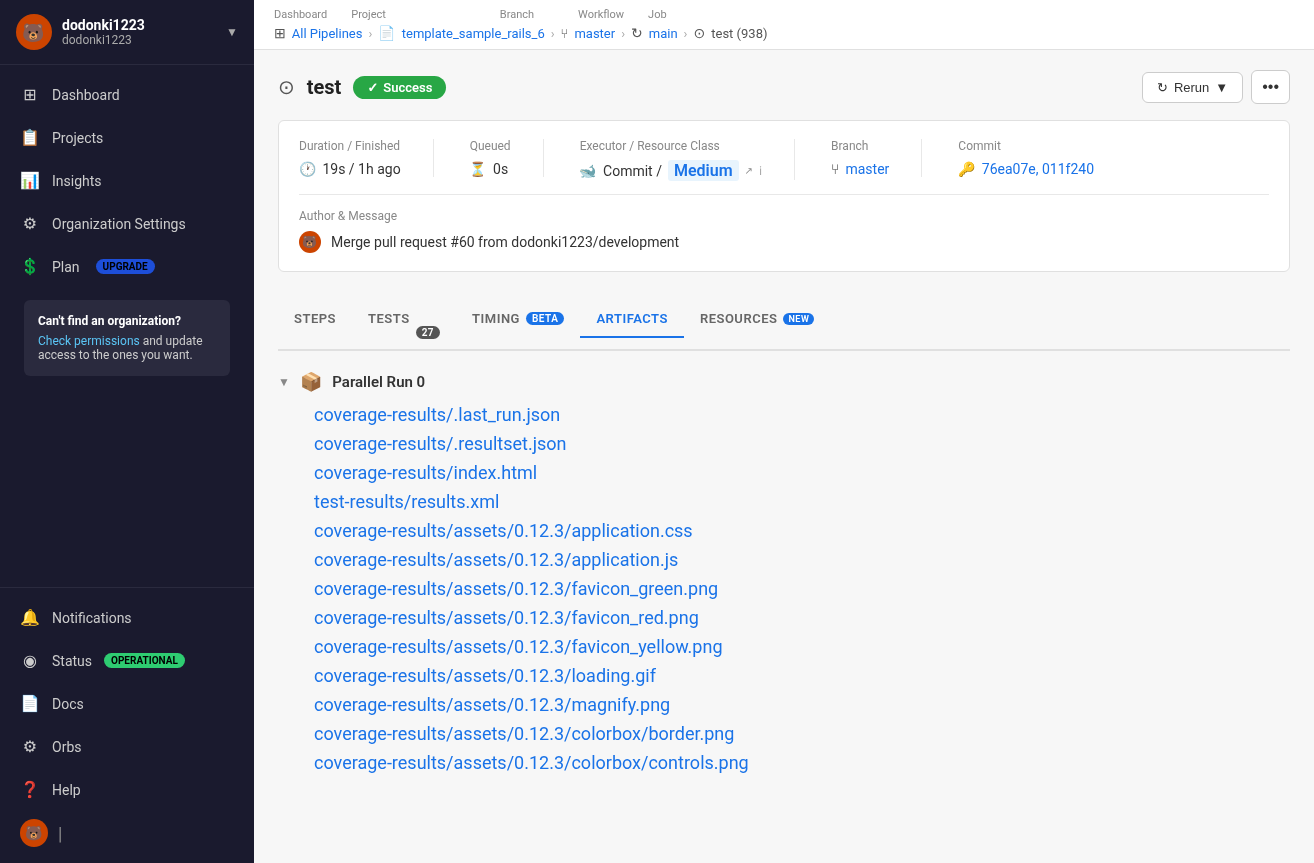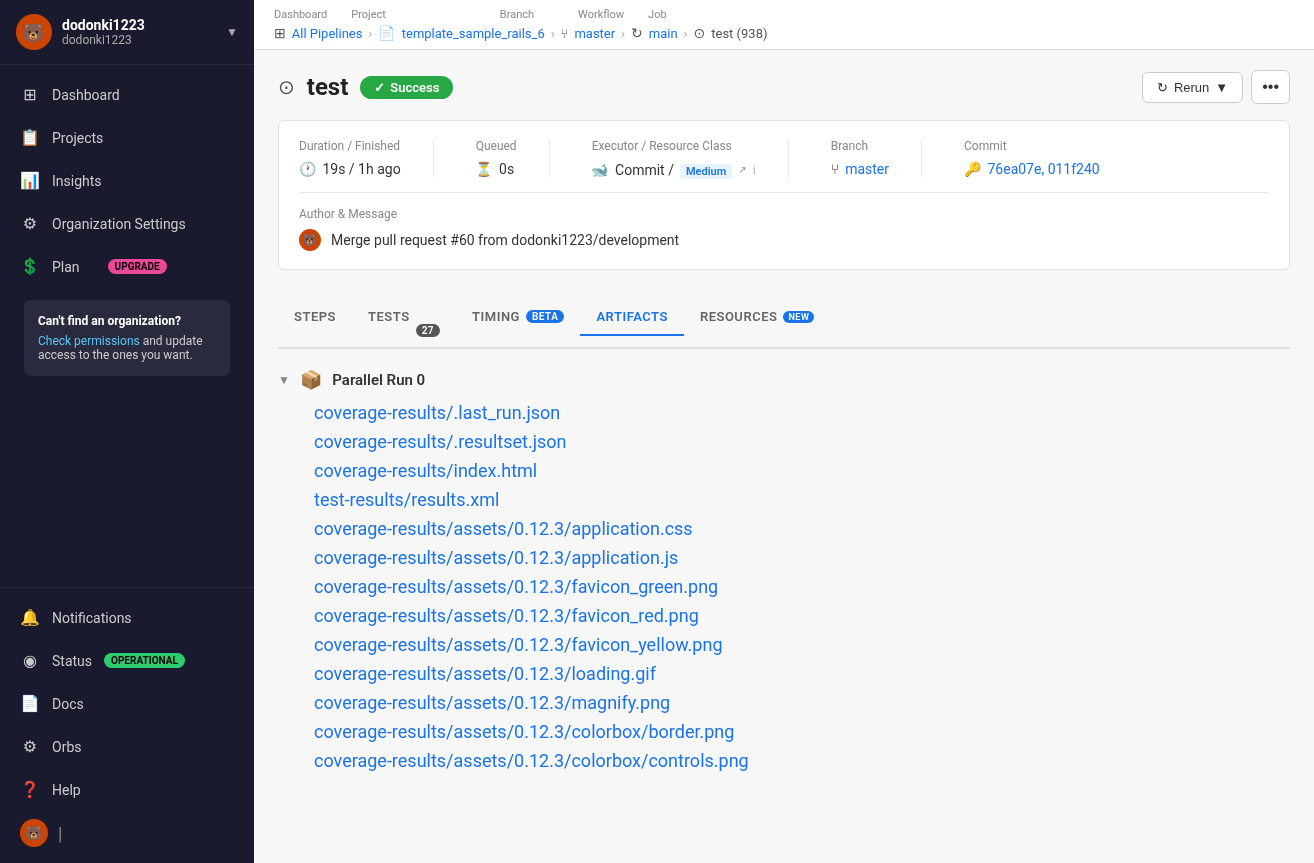--- a/index.html
+++ b/index.html
@@ -64,27 +64,27 @@
     .sidebar-bottom { padding: 8px 0; border-top: 1px solid #2a2a3e; margin-top: auto; }
     .status-badge {
       background: #2ecc71;
       color: #000;
       font-size: 10px;
       font-weight: 700;
       padding: 2px 7px;
       border-radius: 10px;
     }
     .upgrade-badge {
-      background: #ec4899;
+      background: #1d4ed8;
       color: #000;
       font-size: 10px;
       font-weight: 700;
       padding: 2px 7px;
       border-radius: 10px;
-      margin-left: 16px;
+      margin-left: 4px;
     }
 
     
     .main {
       flex: 1;
       display: flex;
       flex-direction: column;
       background: #f7f7f7;
       overflow: hidden;
     }
@@ -134,21 +134,21 @@
       align-items: center;
       justify-content: space-between;
       margin-bottom: 16px;
     }
     .job-title-row {
       display: flex;
       align-items: center;
       gap: 12px;
     }
     .job-icon { font-size: 20px; color: #555; }
-    .job-title { font-size: 24px; font-weight: 700; color: #222; }
+    .job-title { font-size: 20px; font-weight: 700; color: #222; }
     .success-badge {
       background: #28a745;
       color: #fff;
       font-size: 13px;
       font-weight: 600;
       padding: 4px 14px;
       border-radius: 20px;
       display: flex;
       align-items: center;
       gap: 5px;
@@ -280,39 +280,39 @@
       text-decoration: none;
       font-size: 18px;
       padding: 4px 0;
       cursor: pointer;
     }
 
     
     .medium-badge {
       background: #e8f4fd;
       color: #1a73e8;
-      font-size: 11px;
+      font-size: 16px;
       font-weight: 600;
       padding: 1px 6px;
       border-radius: 3px;
       cursor: pointer;
     }
     .info-icon-sm { font-size: 12px; color: #aaa; cursor: pointer; }
 
     .two-row-panel {
       background: #fff;
       border: 1px solid #e0e0e0;
       border-radius: 6px;
       padding: 18px 20px;
       margin-bottom: 16px;
     }
     .info-row {
       display: flex;
       align-items: flex-start;
-      gap: 10px;
+      gap: 4px;
     }
   </style>
 </head>
 <body>
 
 <nav class="sidebar">
   <div class="sidebar-user">
     <div class="avatar-circle">🐻</div>
     <div class="sidebar-user-info">
       <div class="sidebar-username">dodonki1223</div>

